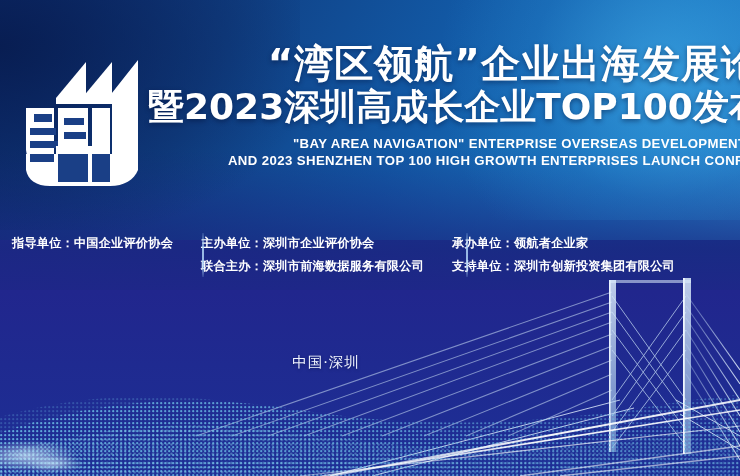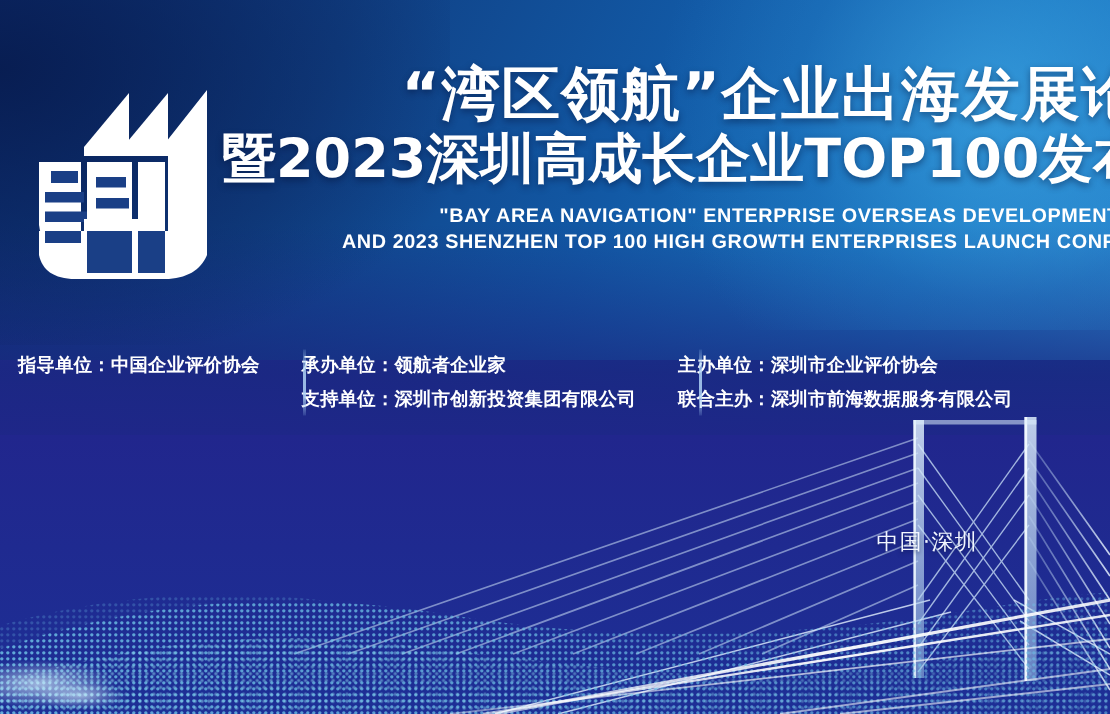--- a/index.html
+++ b/index.html
@@ -89,21 +89,21 @@
     font-family:"DejaVu Sans","Liberation Sans",sans-serif;
   }
   .divider{
     position:absolute;width:1.5px;height:44px;top:7px;
     background:linear-gradient(180deg, rgba(150,195,240,.15) 0%, rgba(175,210,245,.85) 35%, rgba(175,210,245,.85) 70%, rgba(150,195,240,.15) 100%);
   }
   .divider.d1{left:202px;}
   .divider.d2{left:466px;}
   
   .place{
-    position:absolute;left:0;top:350px;width:652px;text-align:right;
+    position:absolute;left:0;top:350px;width:652px;text-align:center;
     font-size:14.5px;line-height:24px;font-weight:normal;color:#f2f6ff;
     letter-spacing:1px;
     font-family:"DejaVu Sans","Liberation Sans",sans-serif;
     text-shadow:0 1px 3px rgba(5,15,60,.5);
   }
   .date{
     position:absolute;left:0;top:373px;width:740px;text-align:center;
     font-size:14.5px;line-height:24px;font-weight:normal;color:#f2f6ff;
     letter-spacing:.6px;
     font-family:"DejaVu Sans","Liberation Sans",sans-serif;
@@ -268,27 +268,27 @@
       <div class="t-line2">暨2023深圳高成长企业TOP100发布会</div>
       <div class="t-en">"BAY AREA NAVIGATION" ENTERPRISE OVERSEAS DEVELOPMENT FORUM</div>
       <div class="t-en2">AND 2023 SHENZHEN TOP 100 HIGH GROWTH ENTERPRISES LAUNCH CONFERENCE</div>
     </div>
   </div>
 
   <div class="orgs">
     <div class="org-col c1">
       <div class="org-row">指导单位：中国企业评价协会</div>
     </div>
+    <div class="org-col c2">
+      <div class="org-row">主办单位：深圳市企业评价协会</div>
+      <div class="org-row">联合主办：深圳市前海数据服务有限公司</div>
+    </div>
     <div class="org-col c3">
       <div class="org-row">承办单位：领航者企业家</div>
       <div class="org-row">支持单位：深圳市创新投资集团有限公司</div>
     </div>
-    <div class="org-col c2">
-      <div class="org-row">主办单位：深圳市企业评价协会</div>
-      <div class="org-row">联合主办：深圳市前海数据服务有限公司</div>
-    </div>
     <div class="divider d1"></div>
     <div class="divider d2"></div>
   </div>
 
   <div class="place">中国·深圳</div>
 
 </div>
 
 </body></html>

